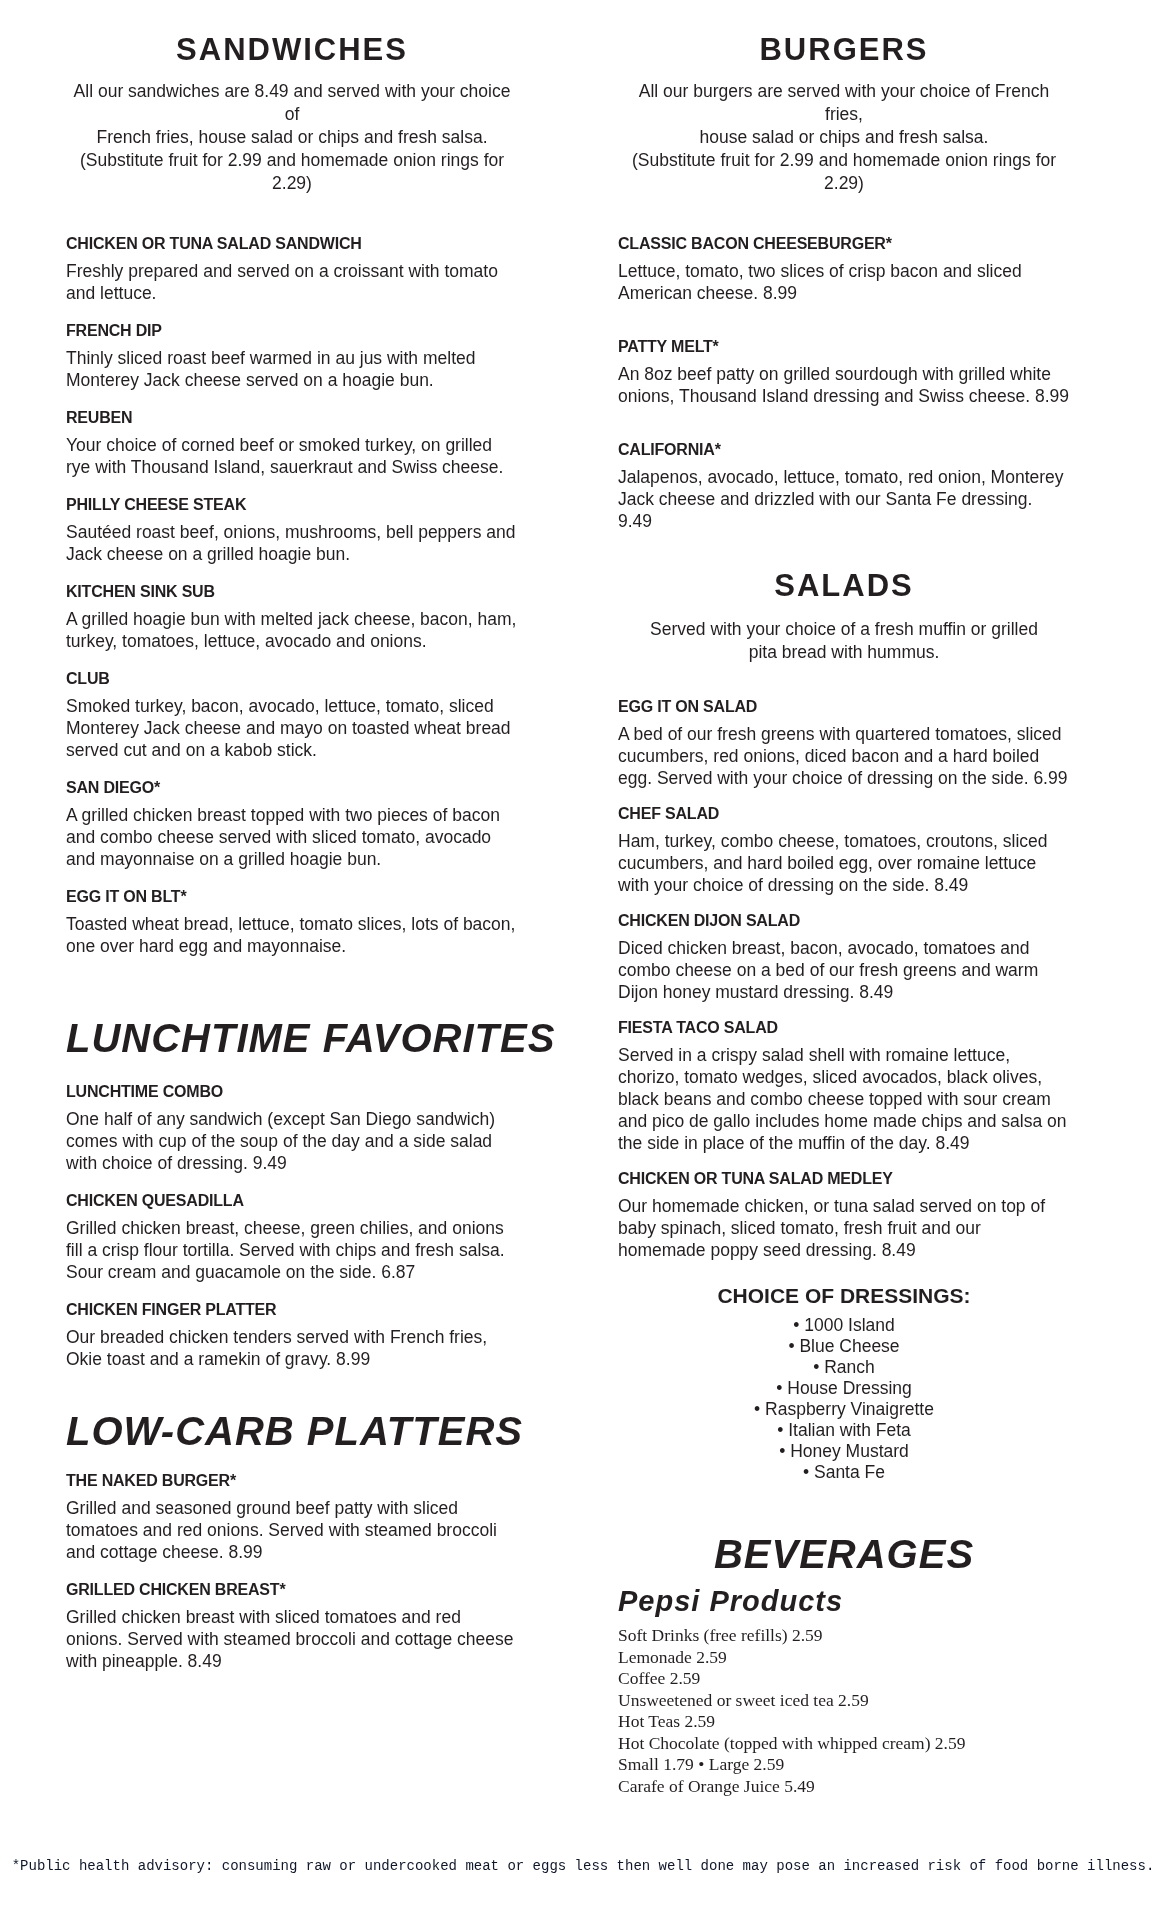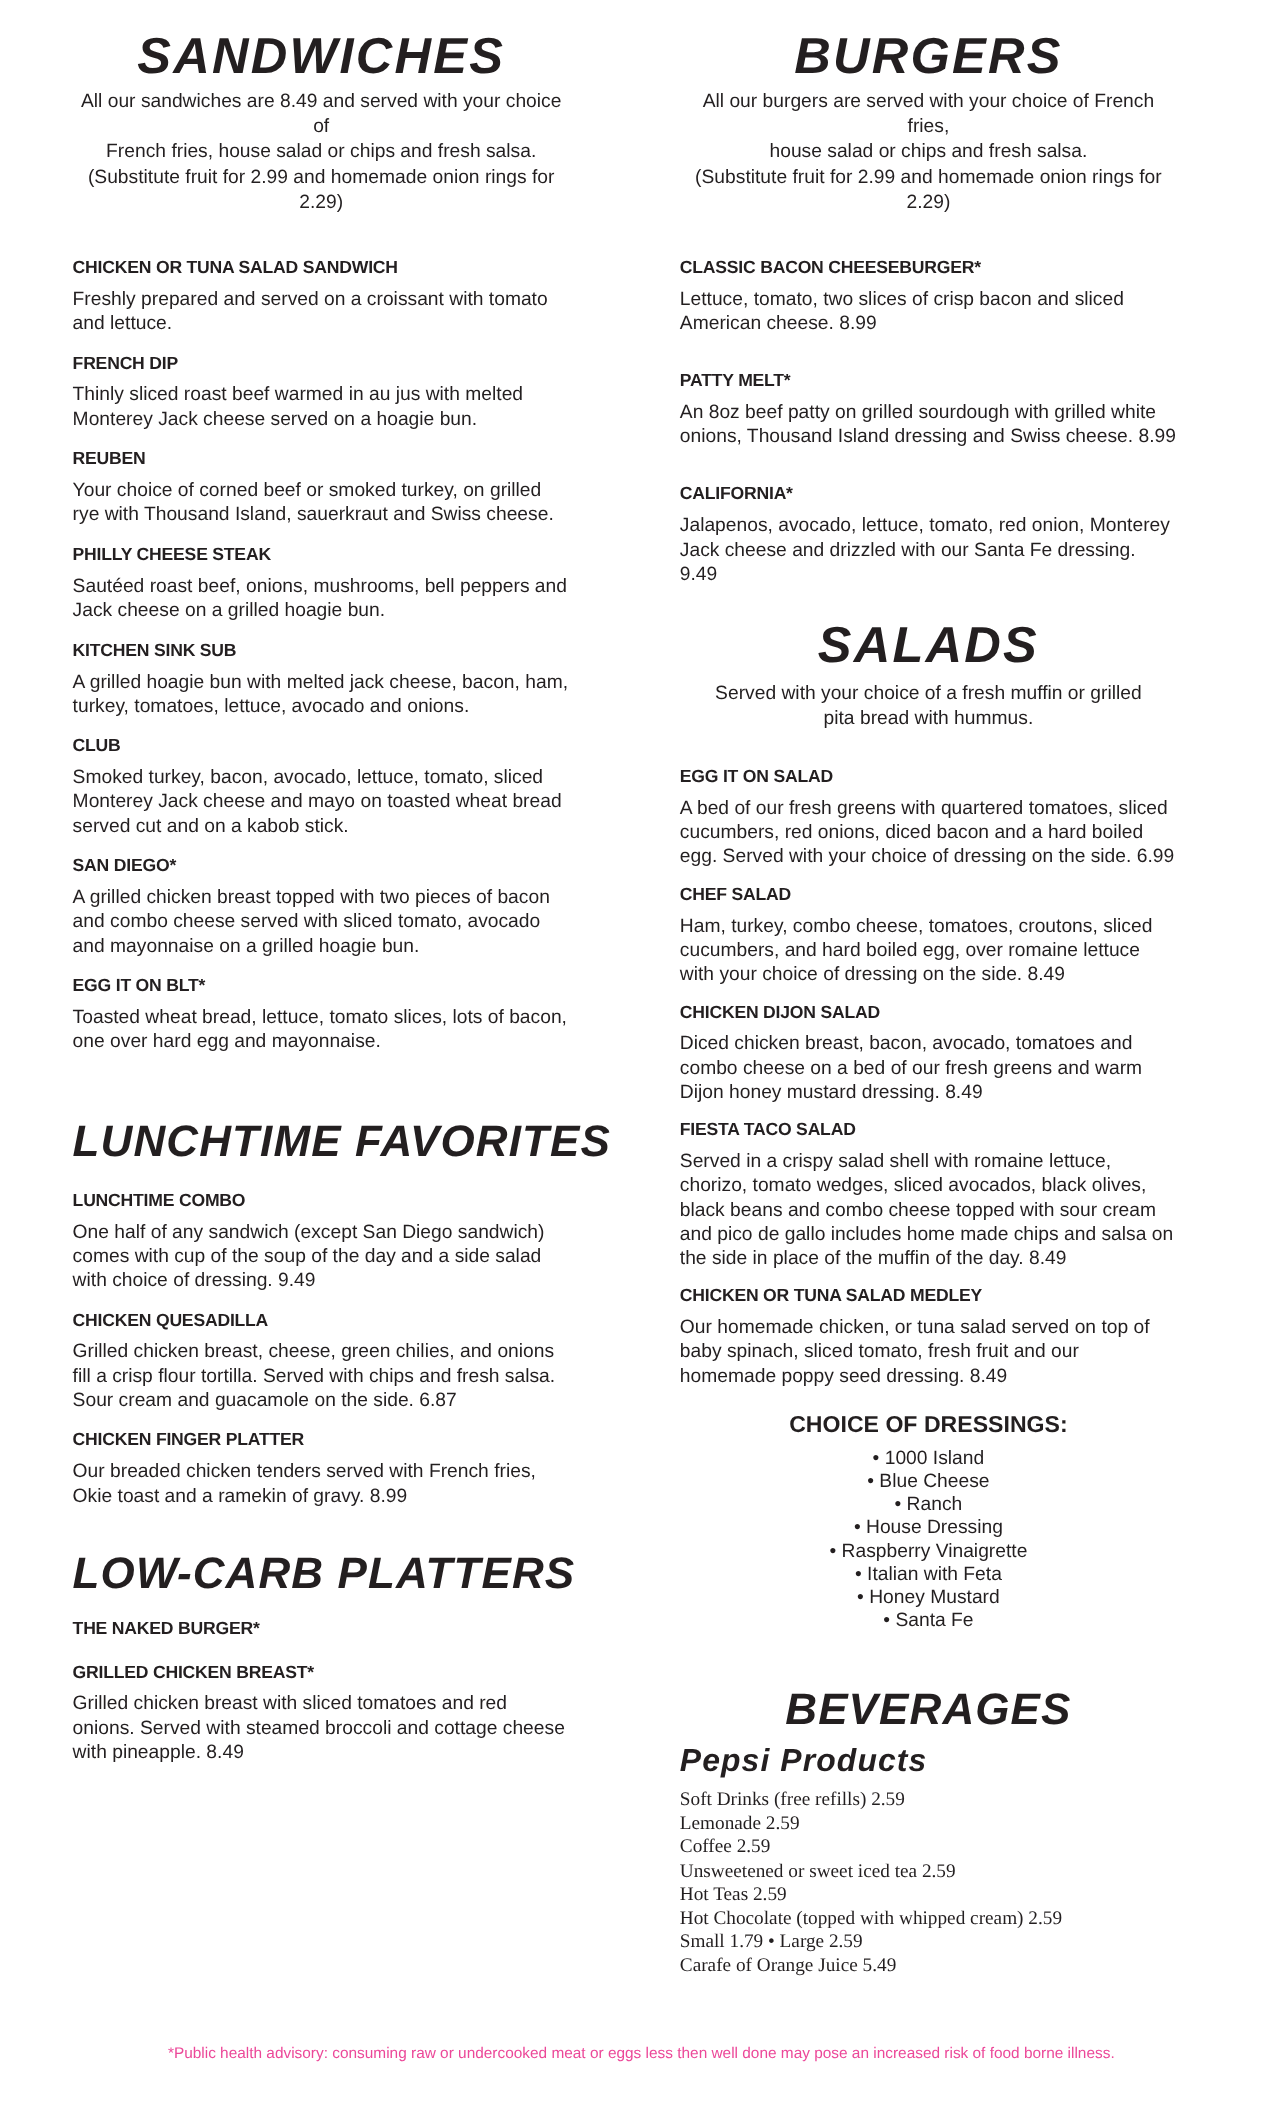--- a/index.html
+++ b/index.html
@@ -9,22 +9,22 @@
     background:#ffffff;
     color:#231f20;
     font-family:"Liberation Sans", sans-serif;
     overflow:hidden;
   }
   .col { position:absolute; top:26px; }
   .col-left  { left:66px;  width:452px; }
   .col-right { left:618px; width:452px; }
 
   .section-title {
-    font-style:italic; font-weight:bold;
-    font-size:46px; line-height:48px;
+    font-weight:bold;
+    font-size:31px; line-height:48px;
     letter-spacing:2px; text-align:center;
     white-space:nowrap;
   }
   .big-title {
     font-style:italic; font-weight:bold;
     font-size:40px; line-height:50px;
     letter-spacing:1px; text-align:center;
     white-space:nowrap;
   }
   .intro {
@@ -58,22 +58,22 @@
   .bev-subtitle {
     font-style:italic; font-weight:bold;
     font-size:29px; line-height:36px;
     letter-spacing:1px; margin-bottom:6px;
   }
   .bev-line { font-size:17.5px; line-height:21.5px;font-family:Liberation Serif, serif; }
 
   .footer {
     position:absolute; left:0; right:0; top:1858px;
     text-align:center;
-    font-family:Liberation Sans, sans-serif;
-    font-size:14px; color:#ec4899;
+    font-family:Liberation Mono, monospace;
+    font-size:14px; color:#0f172a;
   }
 </style>
 </head>
 <body>
 
 <div class="page">
 
   <div class="col col-left">
 
     <div class="section-title">SANDWICHES</div>
@@ -128,20 +128,21 @@
     </div>
     <div class="item">
       <div class="item-name">CHICKEN FINGER PLATTER</div>
       <div class="item-desc">Our breaded chicken tenders served with French fries, Okie toast and a ramekin of gravy. 8.99</div>
     </div>
 
     <div class="big-title lowcarb-title">LOW-CARB PLATTERS</div>
 
     <div class="item">
       <div class="item-name">THE NAKED BURGER*</div>
+      <div class="item-desc">Grilled and seasoned ground beef patty with sliced tomatoes and red onions. Served with steamed broccoli and cottage cheese. 8.99</div>
     </div>
     <div class="item">
       <div class="item-name">GRILLED CHICKEN BREAST*</div>
       <div class="item-desc">Grilled chicken breast with sliced tomatoes and red onions. Served with steamed broccoli and cottage cheese with pineapple. 8.49</div>
     </div>
 
   </div>
 
   <div class="col col-right">
 

